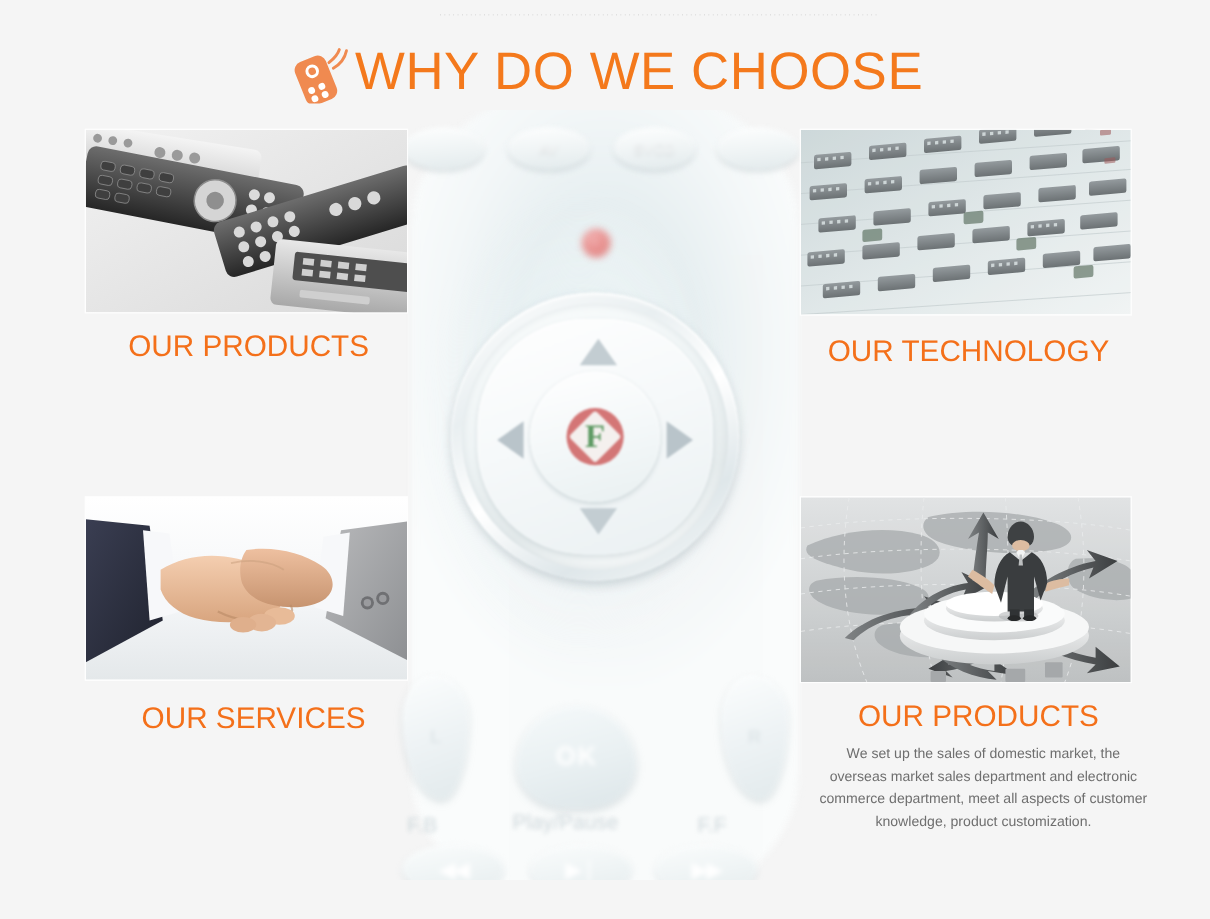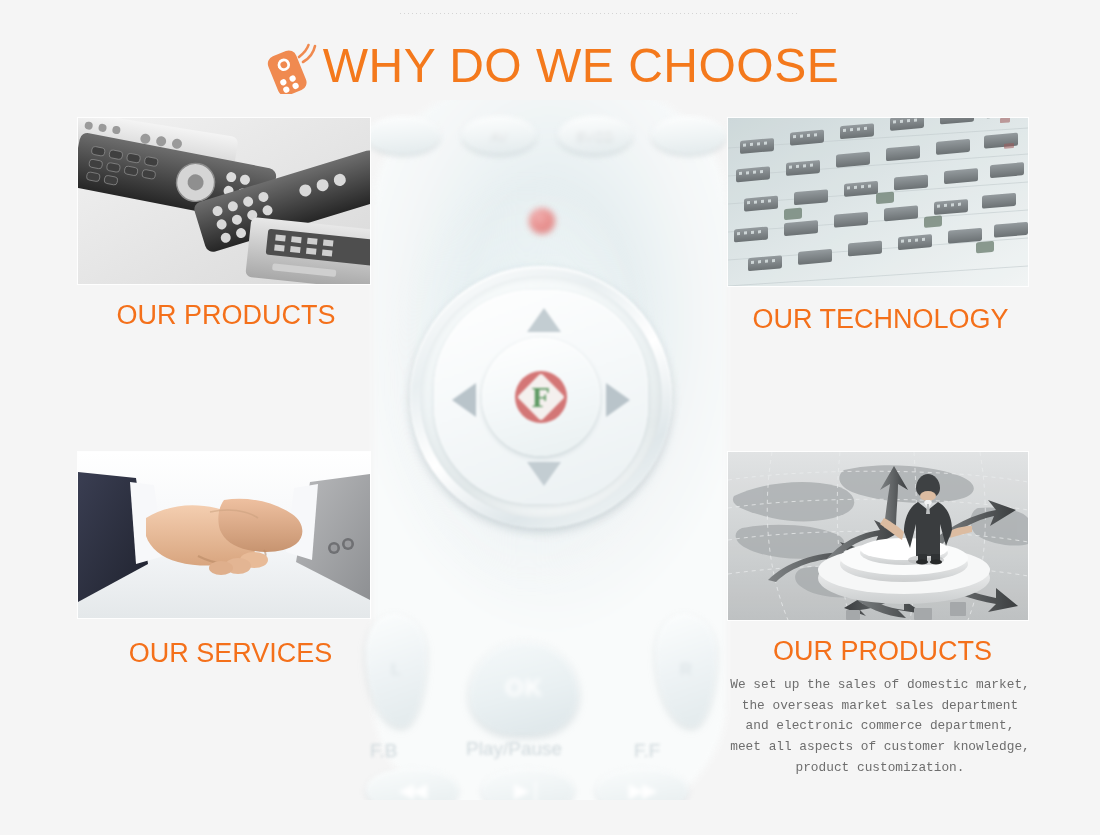--- a/index.html
+++ b/index.html
@@ -279,21 +279,21 @@
   #card-technology .card-title { margin-top: 20px; margin-left: 5px; }
   #card-technology .card-body  { margin-top: 10px; margin-left: 5px; width: 304px; }
 
   #card-services   { left: 78px;  top: 452px; }
   #card-services   .card-title { margin-top: 22px; margin-left: 13px; }
   #card-services   .card-body  { margin-top: 11px; margin-left: 13px; width: 292px; }
 
   #card-business   { left: 728px; top: 452px; }
   #card-business   .card-photo { width: 300px; height: 168px; }
   #card-business   .card-title { margin-top: 18px; margin-left: 5px; }
-  #card-business   .card-body  { margin-top: 10px; margin-left: 0; width: 304px; font-family: Liberation Mono, monospace; }
+  #card-business   .card-body  { margin-top: 10px; margin-left: 14px; width: 304px; }
 </style>
 </head>
 <body>
 
 <div class="top-rule"></div>
 
 <div class="header">
   <span class="header-icon">
     <svg viewBox="0 0 56 54" xmlns="http://www.w3.org/2000/svg" aria-hidden="true">
       <g transform="rotate(-22 26 30)" fill="#f08a50">

